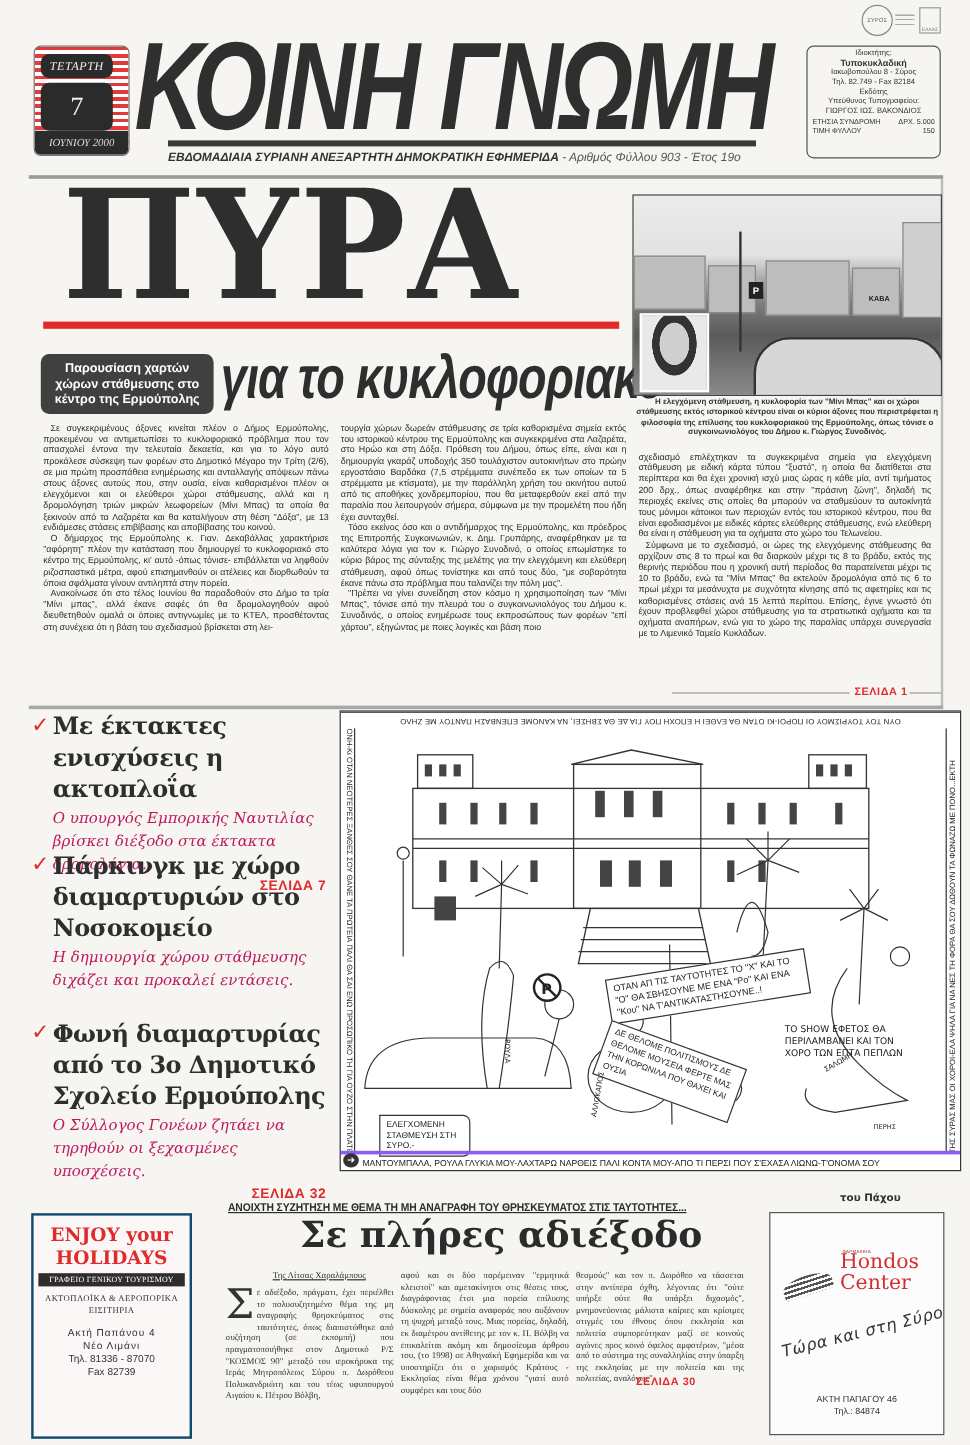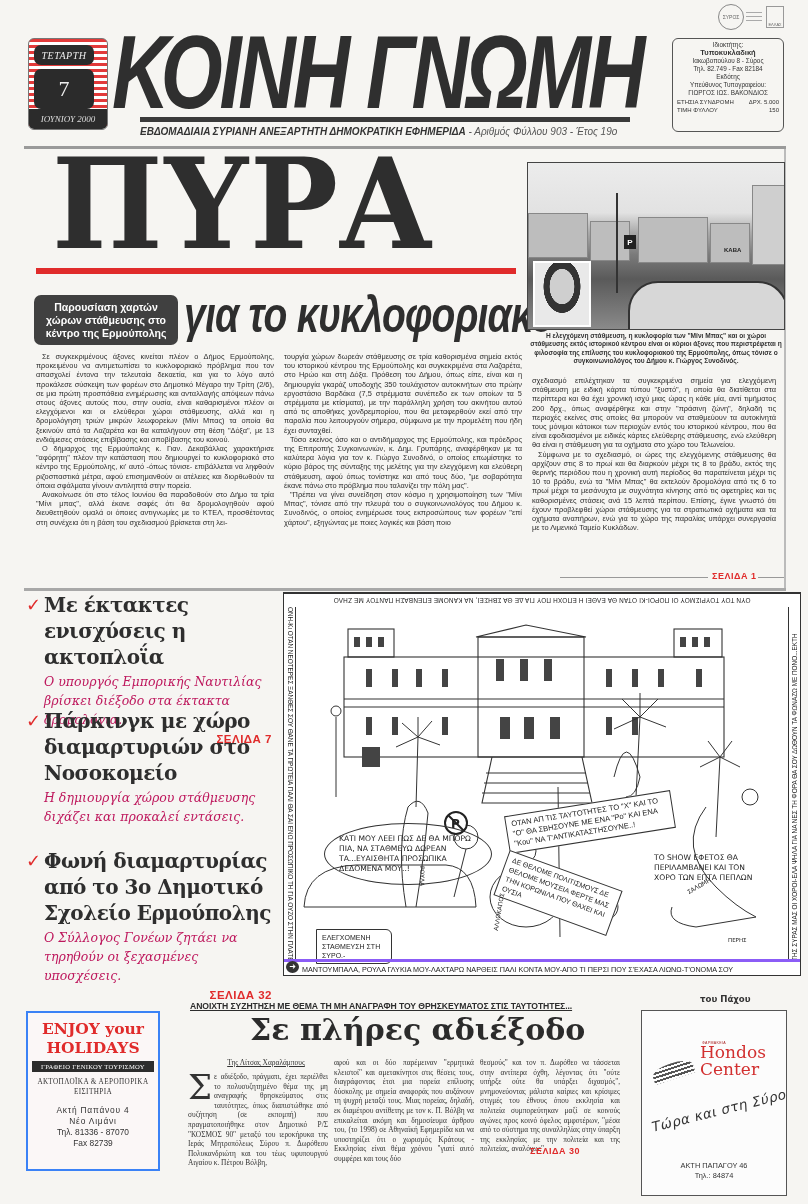--- a/index.html
+++ b/index.html
@@ -130,21 +130,21 @@
   .cartoon-right span { transform: rotate(-90deg); transform-origin: left top; left: 0; top: 354px; width: 354px; }
   .cartoon-bottom { position: absolute; left: 0; bottom: 0; width: 100%; height: 16px; border-top: 3px solid #8b5cf6;
     font-size: 7.2px; line-height: 16px; white-space: nowrap; overflow: hidden; padding-left: 18px; color:#222; }
   .cartoon-arrow { position: absolute; left: 2px; bottom: 2px; width: 13px; height: 12px; border-radius: 50%; background: #333; color: #fff; font-size: 8px; line-height: 12px; text-align: center; }
   .cartoon-art { position: absolute; left: 12px; top: 14px; width: 494px; height: 354px; }
   .bubble { position: absolute; font-size: 7.6px; line-height: 10px; color: #222; font-family: "DejaVu Sans", sans-serif; text-transform: uppercase; }
   .bubble.cloud { border: 1px solid #333; border-radius: 50%; padding: 10px 14px; text-align: left; }
   .sign { position: absolute; border: 1px solid #333; background: #fff; font-size: 7.6px; line-height: 10px; padding: 3px 5px; color:#222; }
 
   
-  .ad-enjoy { left: 26px; top: 1011px; width: 134px; height: 160px; border: 2px solid #3b82f6; background: #fbf7f7; text-align: center; }
+  .ad-enjoy { left: 26px; top: 1011px; width: 134px; height: 188px; border: 2px solid #0c4a6e; background: #fbf7f7; text-align: center; }
   .ad-enjoy .h { font-family: "DejaVu Serif", serif; font-weight: 900; color: #e02b2b; font-size: 15.5px; line-height: 19px; margin-top: 6px; }
   .ad-enjoy .bar { background: #2d2d2d; color: #fff; font-family: "Liberation Serif", serif; font-size: 6.6px; margin: 4px 4px 6px; padding: 2px 0; letter-spacing: 0.3px; }
   .ad-enjoy .t { font-family: "Liberation Serif", serif; font-size: 7.2px; line-height: 9.5px; color: #333; letter-spacing: 0.4px; }
   .ad-enjoy .addr { font-size: 8.4px; line-height: 11px; color: #333; margin-top: 8px; letter-spacing: 0.8px; }
 
   .kicker2 { left: 190px; top: 1000px; width: 420px; font-weight: bold; font-size: 9.4px; text-decoration: underline; color: #2d2d2d; letter-spacing: -0.1px; white-space: nowrap; transform: scaleX(0.92); transform-origin: left; }
   .head2 { left: 250px; top: 1011px; width: 360px; font-family: "DejaVu Serif", serif; font-weight: bold; font-size: 30px; line-height: 38px; color: #2b2b2b; }
   .byline { left: 196px; top: 1058px; width: 140px; font-family: "Liberation Serif", serif; font-size: 7.4px; text-decoration: underline; color: #333; text-align: center; }
   .bcol { font-family: "Liberation Serif", serif; font-size: 7.4px; line-height: 9.6px; color: #333; text-align: justify; }
   .bcol1 { left: 188px; top: 1072px; width: 140px; }
@@ -334,21 +334,20 @@
         <circle cx="454" cy="190" r="8"></circle>
       </g>
 
       <g>
         <circle cx="160" cy="216" r="11" fill="#fff" stroke="#222" stroke-width="2"></circle>
         <text x="155" y="221" font-family="DejaVu Sans, sans-serif" font-size="12" font-weight="bold" fill="#222">P</text>
         <line x1="152" y1="208" x2="168" y2="224" stroke="#222" stroke-width="2"></line>
       </g>
     </svg>
 
-    <div class="bubble cloud" style="left:28px;top:216px;width:168px">ΚΑΤΙ ΜΟΥ ΛΕΕΙ ΠΩΣ ΔΕ ΘΑ ΜΠΟΡΩ ΠΙΑ, ΝΑ ΣΤΑΘΜΕΥΩ ΔΩΡΕΑΝ ΤΑ...ΕΥΑΙΣΘΗΤΑ ΠΡΟΣΩΠΙΚΑ ΔΕΔΟΜΕΝΑ ΜΟΥ..!</div>
     <div class="sign" style="left:210px;top:196px;width:168px;transform:rotate(-9deg)">ΟΤΑΝ ΑΠ ΤΙΣ ΤΑΥΤΟΤΗΤΕΣ ΤΟ "Χ" ΚΑΙ ΤΟ "Ο" ΘΑ ΣΒΗΣΟΥΝΕ ΜΕ ΕΝΑ "Ρο" ΚΑΙ ΕΝΑ "Κου" ΝΑ Τ'ΑΝΤΙΚΑΤΑΣΤΗΣΟΥΝΕ..!</div>
     <div class="sign" style="left:202px;top:262px;width:120px;transform:rotate(20deg);font-size:7px">ΔΕ ΘΕΛΟΜΕ ΠΟΛΙΤΙΣΜΟΥΣ ΔΕ ΘΕΛΟΜΕ ΜΟΥΣΕΙΑ ΦΕΡΤΕ ΜΑΣ ΤΗΝ ΚΟΡΩΝΙΛΑ ΠΟΥ ΘΑΧΕΙ ΚΑΙ ΟΥΣΙΑ</div>
     <div class="bubble" style="left:358px;top:246px;width:110px">ΤΟ SHOW ΕΦΕΤΟΣ ΘΑ ΠΕΡΙΛΑΜΒΑΝΕΙ ΚΑΙ ΤΟΝ ΧΟΡΟ ΤΩΝ ΕΠΤΑ ΠΕΠΛΩΝ</div>
     <div class="sign" style="left:20px;top:322px;width:76px;font-size:7px;line-height:9px;border-radius:0 6px 6px 0">ΕΛΕΓΧΟΜΕΝΗ ΣΤΑΘΜΕΥΣΗ ΣΤΗ ΣΥΡΟ.-</div>
     <div class="bubble" style="left:116px;top:264px;font-size:6px;transform:rotate(90deg)">ΡΟΥΛΑ</div>
     <div class="bubble" style="left:184px;top:300px;font-size:6px;transform:rotate(-80deg)">ΑΛΛΟΚΑΠΟΣ</div>
     <div class="bubble" style="left:390px;top:274px;font-size:6px;transform:rotate(-30deg)">ΣΑΛΩΜΗ</div>
     <div class="bubble" style="left:432px;top:328px;font-size:5.5px">ΠΕΡΗΣ</div>
   </div>
 

